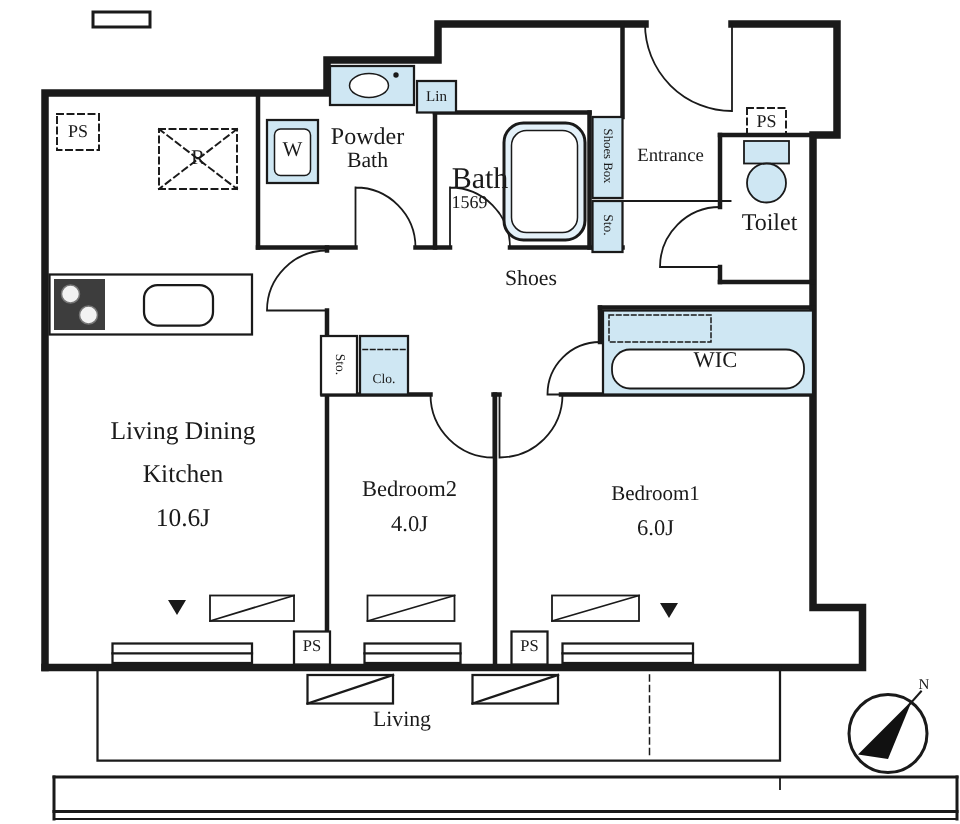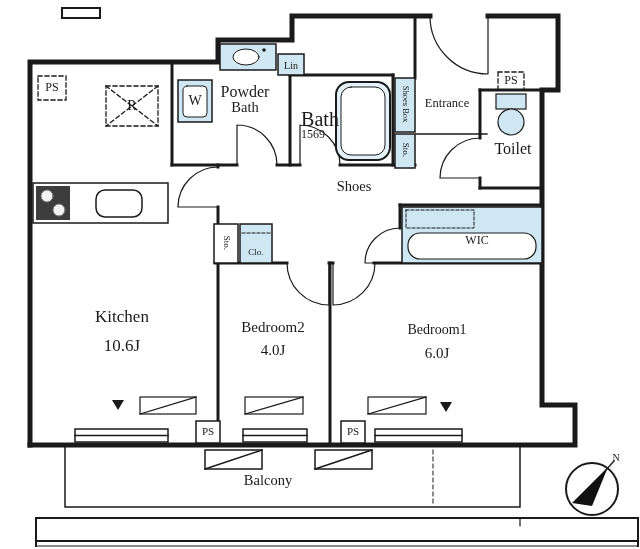--- a/index.html
+++ b/index.html
@@ -187,25 +187,26 @@
   <div class="label" style="left:320px;top:119px;font-size:20px">Bath</div>
   <div class="label" style="left:313px;top:135px;font-size:12px">1569</div>
   <div class="label v" style="left:405px;top:104px;font-size:8.5px">Shoes Box</div>
   <div class="label v" style="left:405px;top:150px;font-size:9px">Sto.</div>
   <div class="label" style="left:447px;top:104px;font-size:12.5px">Entrance</div>
   <div class="label" style="left:511px;top:81px;font-size:12px">PS</div>
   <div class="label" style="left:513px;top:149px;font-size:16px">Toilet</div>
   <div class="label" style="left:354px;top:187px;font-size:14.5px">Shoes</div>
   <div class="label v" style="left:226px;top:243px;font-size:9px">Sto.</div>
   <div class="label" style="left:256px;top:253px;font-size:9px">Clo.</div>
-  <div class="label" style="left:477px;top:241px;font-size:12px">WIC</div>
+  <div class="label" style="left:477px;top:241px;font-size:15px">WIC</div>
+  <div class="label" style="left:122px;top:288px;font-size:17px">Living Dining</div>
   <div class="label" style="left:122px;top:317px;font-size:17px">Kitchen</div>
   <div class="label" style="left:122px;top:346px;font-size:17px">10.6J</div>
   <div class="label" style="left:273px;top:327px;font-size:15px">Bedroom2</div>
   <div class="label" style="left:273px;top:350px;font-size:15px">4.0J</div>
   <div class="label" style="left:437px;top:330px;font-size:14px">Bedroom1</div>
   <div class="label" style="left:437px;top:353px;font-size:15px">6.0J</div>
   <div class="label" style="left:208px;top:431px;font-size:11px">PS</div>
   <div class="label" style="left:353px;top:431px;font-size:11px">PS</div>
-  <div class="label" style="left:268px;top:481px;font-size:14.5px">Balcony</div>
+  <div class="label" style="left:268px;top:481px;font-size:14.5px">Living</div>
   <div class="label" style="left:616px;top:457px;font-size:10px">N</div>
 
 </div>
 
 </body></html>

